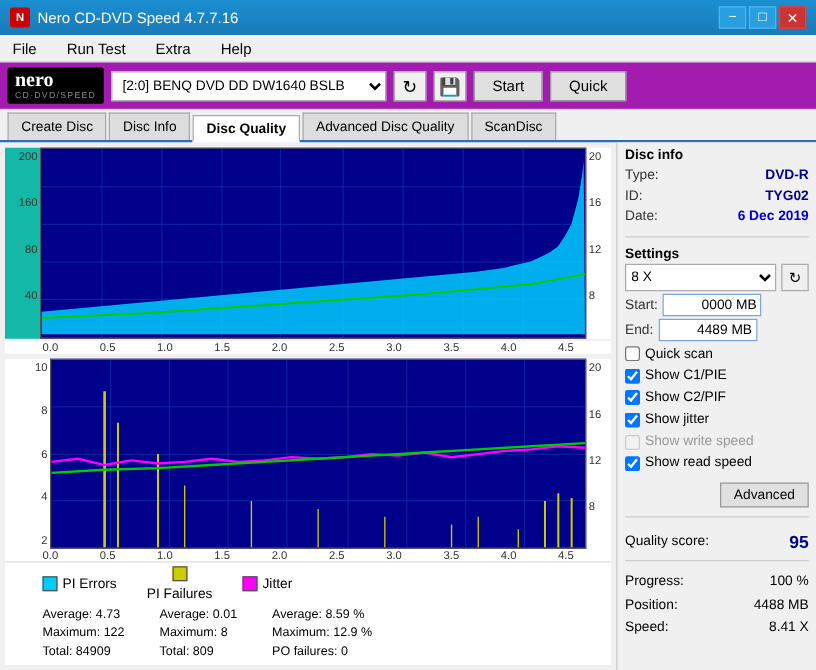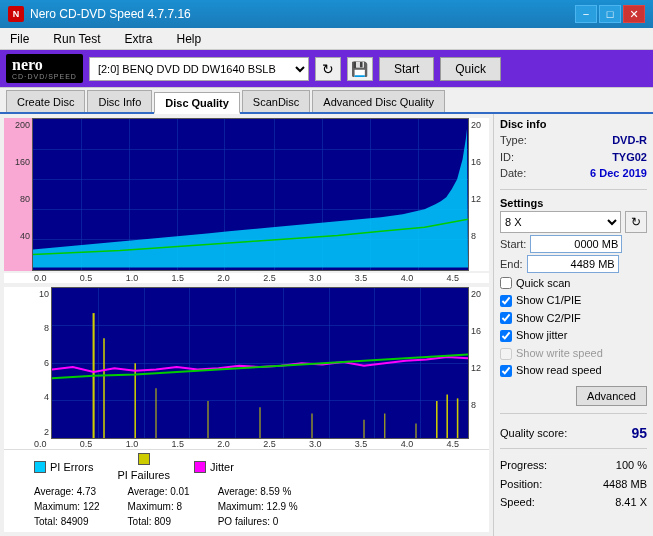--- a/index.html
+++ b/index.html
@@ -32,21 +32,21 @@
       display: flex;
       align-items: center;
       padding: 0 6px;
       border-bottom: 1px solid #ccc;
       gap: 16px;
     }
     .menu-item { font-size: 12px; cursor: pointer; padding: 2px 4px; }
     
     
     .toolbar {
-      background: #6d28d9;
+      background: #a21caf;
       height: 38px;
       display: flex;
       align-items: center;
       padding: 0 6px;
       border-bottom: 1px solid #ccc;
       gap: 6px;
     }
     .drive-select {
       height: 24px;
       font-size: 11px;
@@ -138,21 +138,21 @@
       margin: 2px 0;
     }
     .speed-select {
       height: 22px;
       font-size: 11px;
       border: 1px solid #aaa;
       background: white;
       flex: 1;
     }
     .input-field {
-      width: 92px;
+      width: 79px;
       height: 18px;
       font-size: 11px;
       border: 1px solid #7ba7d8;
       background: white;
       padding: 1px 3px;
       text-align: right;
     }
     .input-label { font-size: 11px; color: #333; }
     .checkbox-row {
       display: flex;
@@ -226,31 +226,31 @@
   <div class="toolbar-icon-btn">↻</div>
   <div class="toolbar-icon-btn">💾</div>
   <button class="start-btn">Start</button>
   <button class="exit-btn">Quick</button>
 </div>
 
 <div class="tab-bar">
   <div class="tab">Create Disc</div>
   <div class="tab">Disc Info</div>
   <div class="tab active">Disc Quality</div>
+  <div class="tab">Advanced Disc Quality</div>
   <div class="tab">ScanDisc</div>
-  <div class="tab">Advanced Disc Quality</div>
 </div>
 
 <div class="main-content">
 
   <div style="flex:1; margin:4px; display:flex; flex-direction:column; overflow:hidden;">
 
     <div style="display:flex; flex:1; position:relative; margin-bottom:2px;">
 
-      <div style="width:28px; display:flex; flex-direction:column; justify-content:space-between; padding:2px 2px; font-size:9px; color:#333; text-align:right; background:#f9a8d4;">
+      <div style="width:28px; display:flex; flex-direction:column; justify-content:space-between; padding:2px 2px; font-size:9px; color:#333; text-align:right; background:#14b8a6;">
         <span>200</span>
         <span>160</span>
         <span>80</span>
         <span>40</span>
         <span></span>
       </div>
 
       <div style="flex:1; background:#00008b; position:relative; overflow:hidden; border:1px solid #555;">
 
         <div style="position:absolute; left:0; right:0; top:20%; border-top:1px solid #1133aa; opacity:0.6;"></div>
@@ -292,21 +292,21 @@
       <span>2.0</span>
       <span>2.5</span>
       <span>3.0</span>
       <span>3.5</span>
       <span>4.0</span>
       <span>4.5</span>
     </div>
 
     <div style="display:flex; flex:1; position:relative; margin-top:4px;">
 
-      <div style="width:47px; display:flex; flex-direction:column; justify-content:space-between; padding:2px 2px; font-size:9px; color:#333; text-align:right; background:white;">
+      <div style="width:36px; display:flex; flex-direction:column; justify-content:space-between; padding:2px 2px; font-size:9px; color:#333; text-align:right; background:white;">
         <span>10</span>
         <span>8</span>
         <span>6</span>
         <span>4</span>
         <span>2</span>
       </div>
 
       <div style="flex:1; background:#00008b; position:relative; overflow:hidden; border:1px solid #555;">
 
         <div style="position:absolute; left:0; right:0; top:25%; border-top:1px solid #1133aa; opacity:0.6;"></div>

